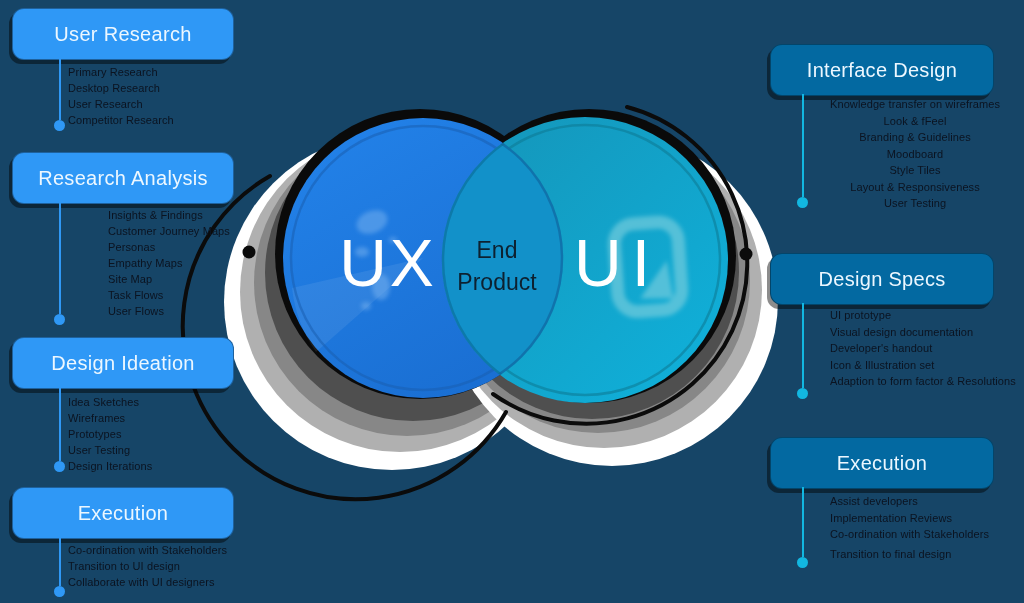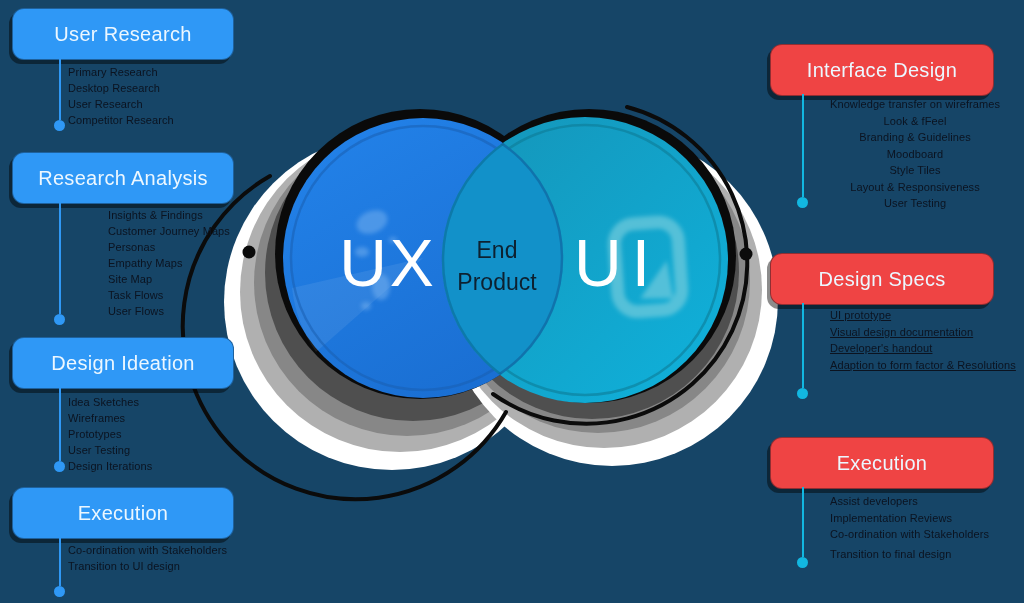--- a/index.html
+++ b/index.html
@@ -11,21 +11,21 @@
   .venn-svg{position:absolute;left:0;top:0;}
   
   .title-box{
     position:absolute;height:50px;border-radius:12px;
     display:flex;align-items:center;justify-content:center;
     color:#ecf7ff;font-size:20px;letter-spacing:.3px;
     border:1px solid rgba(6,14,24,.4);
     box-shadow:-3px 4px 0 rgba(0,0,0,.45);
   }
   .left-box{left:12px;width:220px;background:#2F98F6;}
-  .right-box{left:770px;width:222px;background:#ef4444;}
+  .right-box{left:770px;width:222px;background:#0369a1;}
   .box-user-research{top:8px;}
   .box-research-analysis{top:152px;}
   .box-design-ideation{top:337px;}
   .box-execution-left{top:487px;}
   .box-interface-design{top:44px;}
   .box-design-specs{top:253px;}
   .box-execution-right{top:437px;}
   
   .connector-line{position:absolute;width:2px;}
   .connector-dot{position:absolute;width:11px;height:11px;border-radius:50%;}
@@ -43,21 +43,21 @@
     position:absolute;margin:0;padding:0;list-style:none;
     font-size:11px;color:#0b1320;letter-spacing:.1px;
   }
   .item-list li{line-height:16px;white-space:nowrap;}
   .rlist li{line-height:16.5px;}
   .list-user-research{left:68px;top:64px;}
   .list-research-analysis{left:68px;top:207px;margin-left:40px;}
   .list-design-ideation{left:68px;top:394px;}
   .list-execution-left{left:68px;top:542px;}
   .list-interface-design{left:830px;top:96px;text-align:center;}
-  .list-design-specs{left:830px;top:307px;text-decoration:underline;}
+  .list-design-specs{left:830px;top:307px;}
   .list-execution-right{left:830px;top:493px;}
   .list-execution-right li:last-child{margin-top:3px;}
 </style>
 </head>
 <body>
 
 <div class="stage">
 
   <svg class="venn-svg" width="1024" height="603" viewBox="0 0 1024 603">
     <defs>
@@ -178,20 +178,21 @@
         <li>User Testing</li>
         <li>Design Iterations</li>
       </ul>
 
     <div class="title-box left-box box-execution-left">Execution</div>
     <div class="connector-line left-accent line-exl"></div>
     <div class="connector-dot  left-accent dot-exl"></div>
     <ul class="item-list list-execution-left">
         <li>Co-ordination with Stakeholders</li>
         <li>Transition to UI design</li>
+        <li>Collaborate with UI designers</li>
       </ul>
   </aside>
 
   <aside>
     <div class="title-box right-box box-interface-design">Interface Design</div>
     <div class="connector-line right-accent line-id"></div>
     <div class="connector-dot  right-accent dot-id"></div>
     <ul class="item-list rlist list-interface-design">
         <li>Knowledge transfer on wireframes</li>
         <li>Look &amp; fFeel</li>
@@ -202,20 +203,21 @@
         <li>User Testing</li>
       </ul>
 
     <div class="title-box right-box box-design-specs">Design Specs</div>
     <div class="connector-line right-accent line-ds"></div>
     <div class="connector-dot  right-accent dot-ds"></div>
     <ul class="item-list rlist list-design-specs">
         <li>UI prototype</li>
         <li>Visual design documentation</li>
         <li>Developer's handout</li>
+        <li>Icon &amp; Illustration set</li>
         <li>Adaption to form factor &amp; Resolutions</li>
       </ul>
 
     <div class="title-box right-box box-execution-right">Execution</div>
     <div class="connector-line right-accent line-exr"></div>
     <div class="connector-dot  right-accent dot-exr"></div>
     <ul class="item-list rlist list-execution-right">
         <li>Assist developers</li>
         <li>Implementation Reviews</li>
         <li>Co-ordination with Stakeholders</li>

